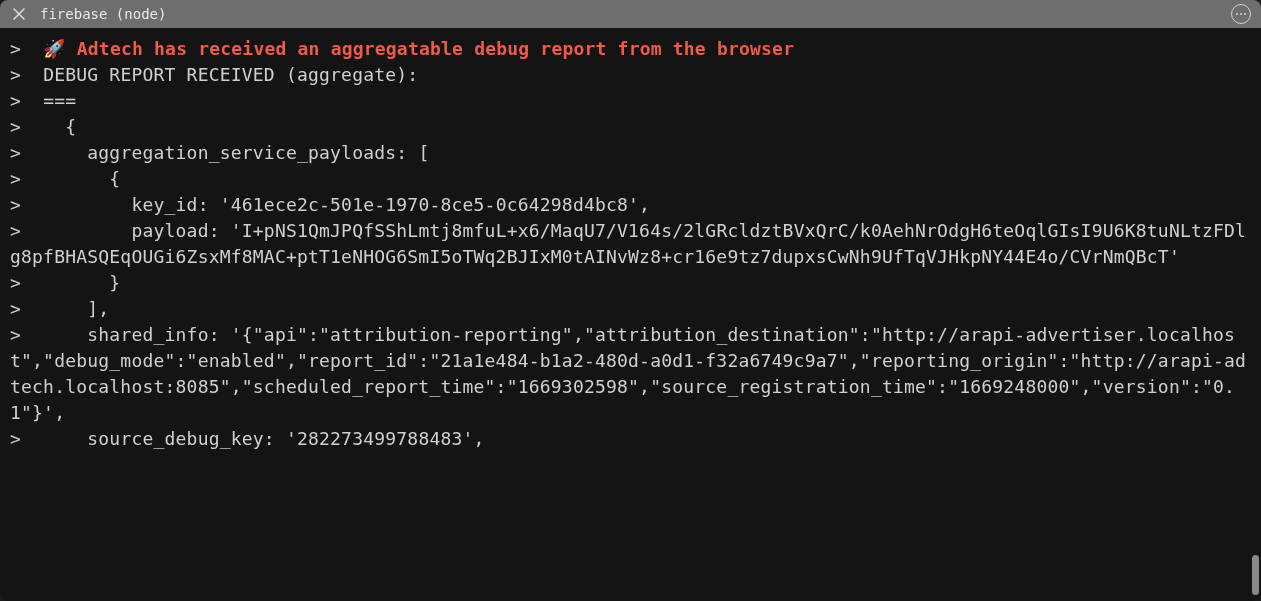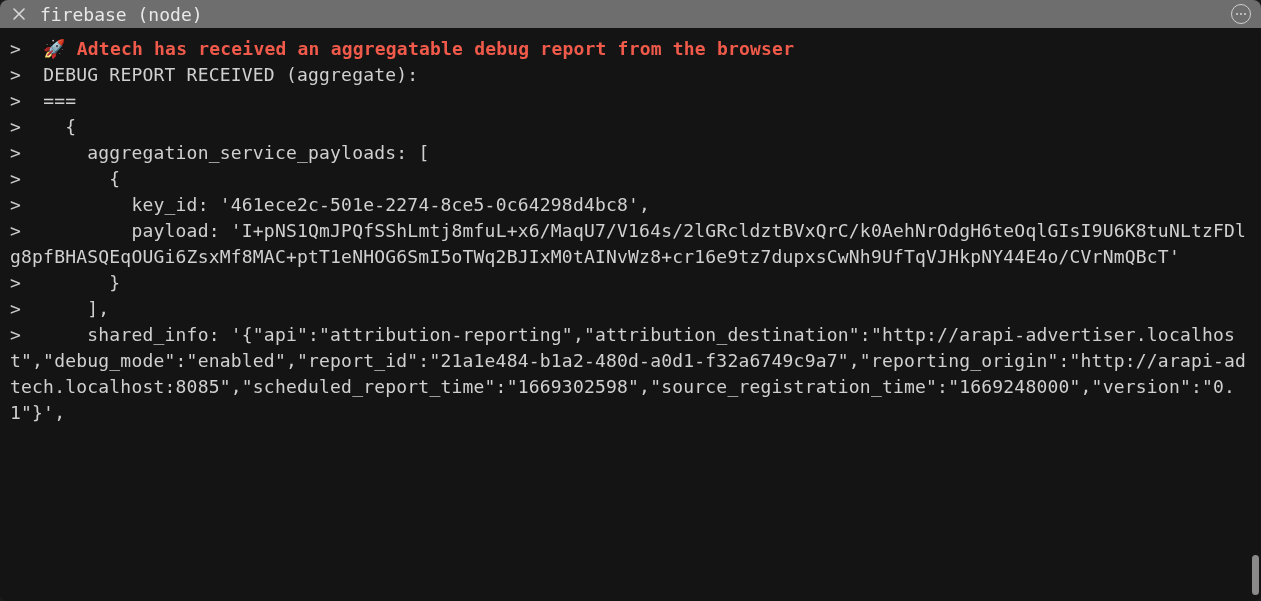--- a/index.html
+++ b/index.html
@@ -20,21 +20,21 @@
     border-radius: 8px;
     overflow: hidden;
   }
   .title-bar {
     background: #6e6e6e;
     height: 28px;
     display: flex;
     align-items: center;
     padding: 0 10px;
     color: #e8e8e8;
-    font-size: 18px;
+    font-size: 14px;
     font-weight: 500;
     flex-shrink: 0;
   }
   .title-bar .close-icon {
     width: 18px;
     height: 18px;
     margin-right: 12px;
     display: flex;
     align-items: center;
     justify-content: center;
@@ -106,23 +106,24 @@
   <div class="terminal-body">
 
     <div class="line"><span class="prompt">&gt;</span><span>  </span><span>🚀</span><span> </span><span class="hl">Adtech has received an aggregatable debug report from the browser</span></div>
 
     <div id="log-lines">
         <div class="line"><span class="prompt">&gt;</span><span>  </span><span>DEBUG REPORT RECEIVED (aggregate):</span></div>
         <div class="line"><span class="prompt">&gt;</span><span>  </span><span>===</span></div>
         <div class="line"><span class="prompt">&gt;</span><span>  </span><span>  {</span></div>
         <div class="line"><span class="prompt">&gt;</span><span>  </span><span>    aggregation_service_payloads: [</span></div>
         <div class="line"><span class="prompt">&gt;</span><span>  </span><span>      {</span></div>
-        <div class="line"><span class="prompt">&gt;</span><span>  </span><span>        key_id: '461ece2c-501e-2274-8ce5-0c64298d4bc8',</span></div>
+        <div class="line"><span class="prompt">&gt;</span><span>  </span><span>        key_id: '461ece2c-501e-1970-8ce5-0c64298d4bc8',</span></div>
         <div class="line"><span class="prompt">&gt;</span><span>  </span><span>        payload: 'I+pNS1QmJPQfSShLmtj8mfuL+x6/MaqU7/V164s/2lGRcldztBVxQrC/k0AehNrOdgH6teOqlGIsI9U6K8tuNLtzFDlg8pfBHASQEqOUGi6ZsxMf8MAC+ptT1eNHOG6SmI5oTWq2BJIxM0tAINvWz8+cr16e9tz7dupxsCwNh9UfTqVJHkpNY44E4o/CVrNmQBcT'</span></div>
         <div class="line"><span class="prompt">&gt;</span><span>  </span><span>      }</span></div>
         <div class="line"><span class="prompt">&gt;</span><span>  </span><span>    ],</span></div>
         <div class="line"><span class="prompt">&gt;</span><span>  </span><span>    shared_info: '{"api":"attribution-reporting","attribution_destination":"http://arapi-advertiser.localhost","debug_mode":"enabled","report_id":"21a1e484-b1a2-480d-a0d1-f32a6749c9a7","reporting_origin":"http://arapi-adtech.localhost:8085","scheduled_report_time":"1669302598","source_registration_time":"1669248000","version":"0.1"}',</span></div>
+        <div class="line"><span class="prompt">&gt;</span><span>  </span><span>    source_debug_key: '282273499788483',</span></div>
       </div>
 
     <div class="scrollbar"></div>
   </div>
 
 </div>
 
 </body></html>

